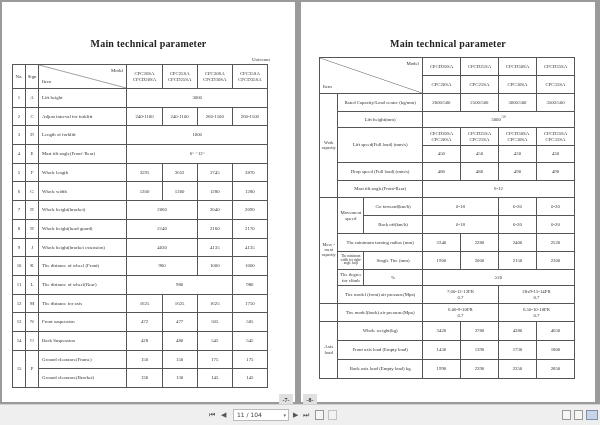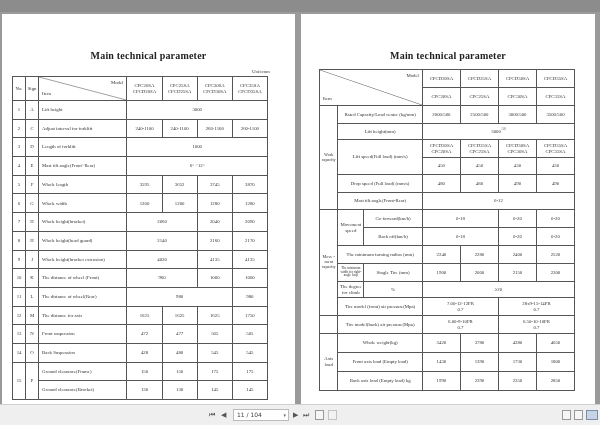--- a/index.html
+++ b/index.html
@@ -1,18 +1,18 @@
 <!DOCTYPE html>
 <html><head>
 <meta charset="utf-8">
 <style>
   * { box-sizing: border-box; margin: 0; padding: 0; }
   html, body { width: 600px; height: 425px; overflow: hidden; background: #8c8c8c; }
   body { position: relative; font-family: "Liberation Serif", serif; color: #222; }
-  .viewer { position: absolute; left: 0; top: 12px; width: 600px; height: 404px; background: #9a9a9a; }
+  .viewer { position: absolute; left: 0; top: 0; width: 600px; height: 404px; background: #9a9a9a; }
   .page { position: absolute; top: 2px; background: #fff; height: 400px; }
   .page.left { left: 2px; width: 293px; }
   .page.right { left: 301px; width: 294px; }
   .page-title { position: absolute; left: 0; width: 100%; top: 36px; text-align: center; font-weight: bold; font-size: 10px; letter-spacing: 0.2px; }
   .unit { position: absolute; right: 25px; top: 55px; font-size: 5px; color: #444; }
   table { position: absolute; border-collapse: collapse; font-size: 4.8px; color: #333; }
   td { border: 0.8px solid #555; text-align: center; vertical-align: middle; padding: 0 1px; line-height: 1.15; }
   .left-table { left: 10px; top: 62px; width: 256px; }
   .left-table td.item { text-align: left; padding-left: 3px; }
   .right-table { left: 18px; top: 55px; width: 256px; }

